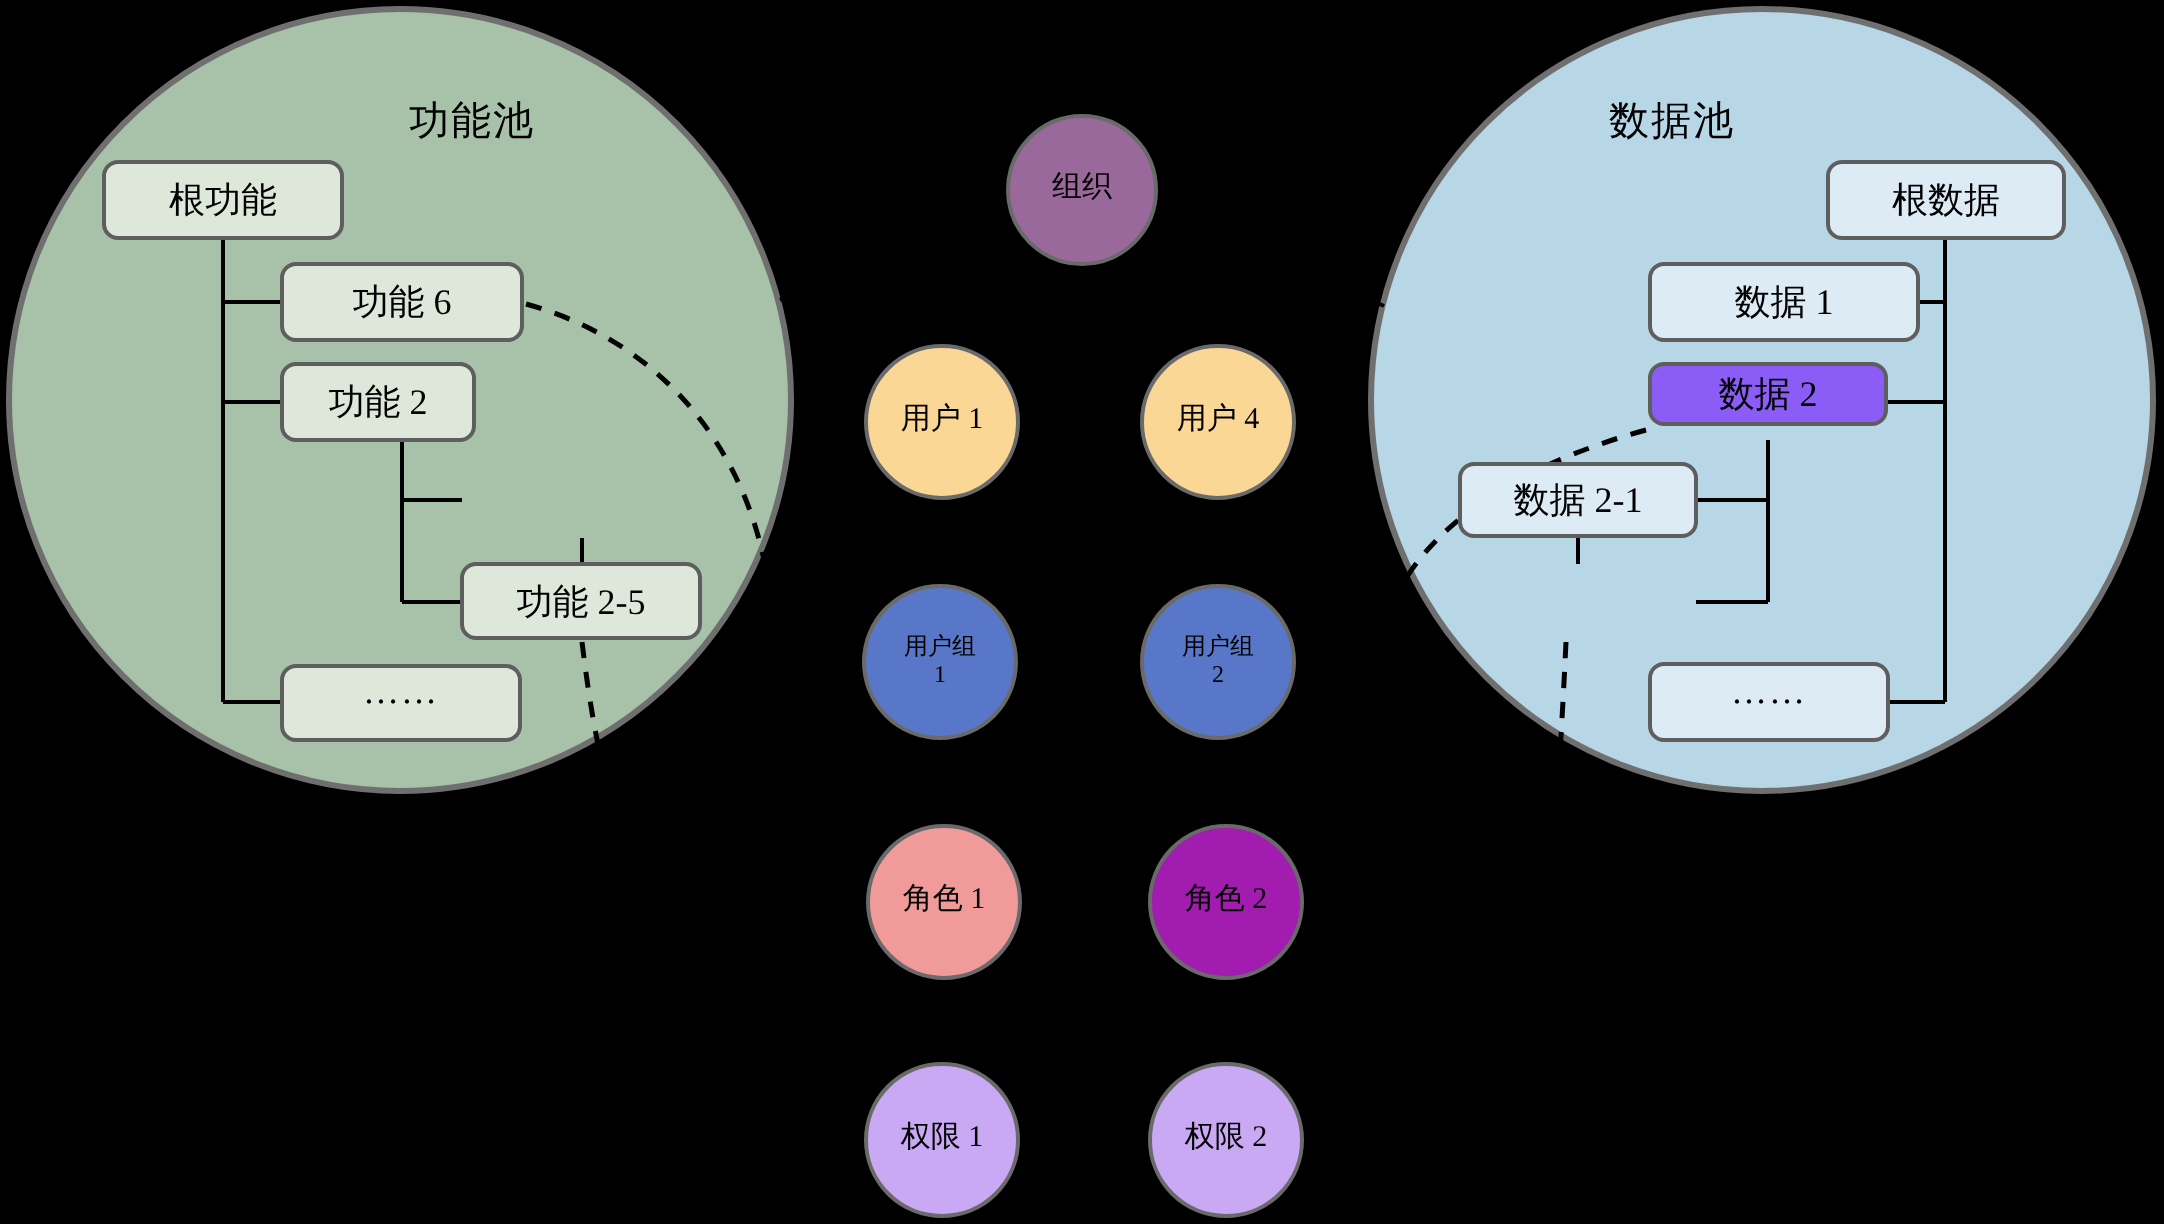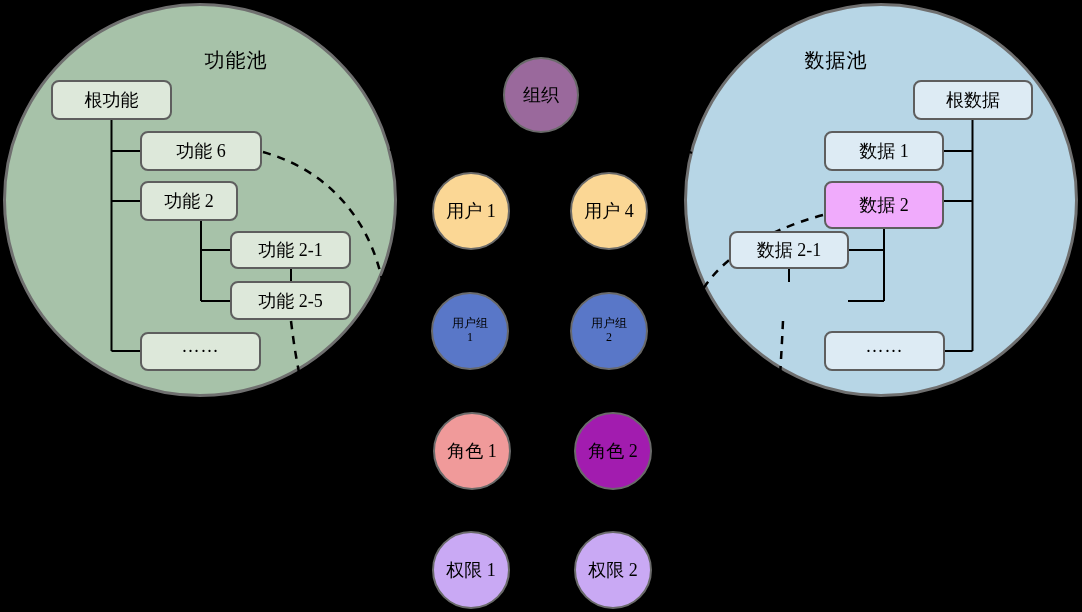--- a/index.html
+++ b/index.html
@@ -19,21 +19,21 @@
     position:absolute;z-index:3;box-sizing:border-box;
     border:2px solid #5E5E5E;border-radius:8px;
     display:flex;align-items:center;justify-content:center;
     font-size:18px;
   }
   .node .more-label{display:inline-block;transform:translateY(-26%);letter-spacing:1px;}
   .bubble{
     position:absolute;z-index:3;box-sizing:border-box;border-radius:50%;
     border:2.5px solid #6A6A6A;
     display:flex;flex-direction:column;align-items:center;justify-content:center;
-    font-size:18px;line-height:1.15;text-align:center;
+    font-size:15px;line-height:1.15;text-align:center;
   }
   .bubble.small-text{font-size:12px;}
 </style>
 </head>
 <body>
 
 <div class="stage">
 
   <div class="pool" style="left: 3px; top: 3px; width: 394px; height: 394px; background-color: rgb(167, 194, 169);"></div>
   <div class="pool" style="left: 684px; top: 3px; width: 394px; height: 394px; background-color: rgb(183, 214, 230);"></div>
@@ -57,37 +57,34 @@
 
   <div class="node" style="left: 51px; top: 80px; width: 121px; height: 40px; background-color: rgb(221, 232, 218);">
     <span>根功能</span>
     </div>
   <div class="node" style="left: 140px; top: 131px; width: 122px; height: 40px; background-color: rgb(221, 232, 218);">
     <span>功能 6</span>
     </div>
   <div class="node" style="left: 140px; top: 181px; width: 98px; height: 40px; background-color: rgb(221, 232, 218);">
     <span>功能 2</span>
     </div>
-  <div class="node" style="left: 230px; top: 231px; width: 121px; height: 38px; background-color: rgb(221, 232, 218);">
-    <span>功能 2-1</span>
-    </div>
   <div class="node" style="left: 230px; top: 281px; width: 121px; height: 39px; background-color: rgb(221, 232, 218);">
     <span>功能 2-5</span>
     </div>
   <div class="node" style="left: 140px; top: 332px; width: 121px; height: 39px; background-color: rgb(221, 232, 218);">
     <span class="more-label">……</span>
     </div>
 
   <div class="node" style="left: 913px; top: 80px; width: 120px; height: 40px; background-color: rgb(221, 235, 244);">
     <span>根数据</span>
     </div>
-  <div class="node" style="left: 824px; top: 131px; width: 120px; height: 40px; background-color: rgb(221, 235, 244);">
+  <div class="node" style="left: 824px; top: 131px; width: 136px; height: 40px; background-color: rgb(221, 235, 244);">
     <span>数据 1</span>
     </div>
-  <div class="node" style="left: 824px; top: 181px; width: 120px; height: 48px; background-color: #f0abfc;">
+  <div class="node" style="left: 824px; top: 181px; width: 120px; height: 32px; background-color: #8b5cf6;">
     <span>数据 2</span>
     </div>
   <div class="node" style="left: 729px; top: 231px; width: 120px; height: 38px; background-color: rgb(221, 235, 244);">
     <span>数据 2-1</span>
     </div>
   <div class="node" style="left: 824px; top: 331px; width: 121px; height: 40px; background-color: rgb(221, 235, 244);">
     <span class="more-label">……</span>
     </div>
 
   <div class="bubble" style="left: 503px; top: 57px; width: 76px; height: 76px; background-color: rgb(154, 105, 156);">

